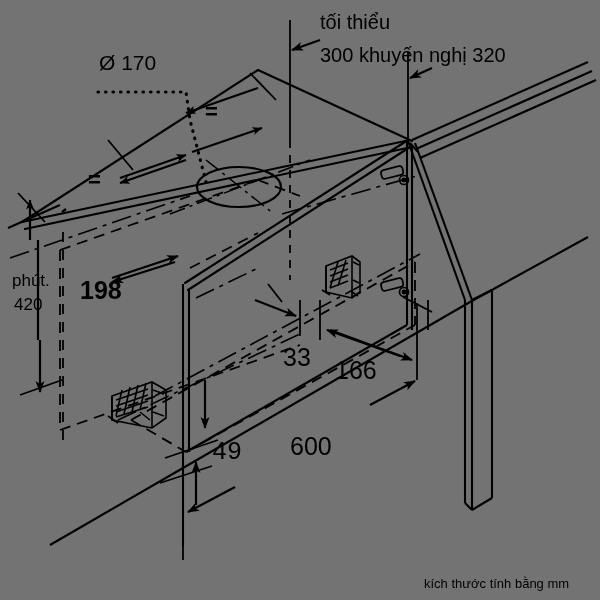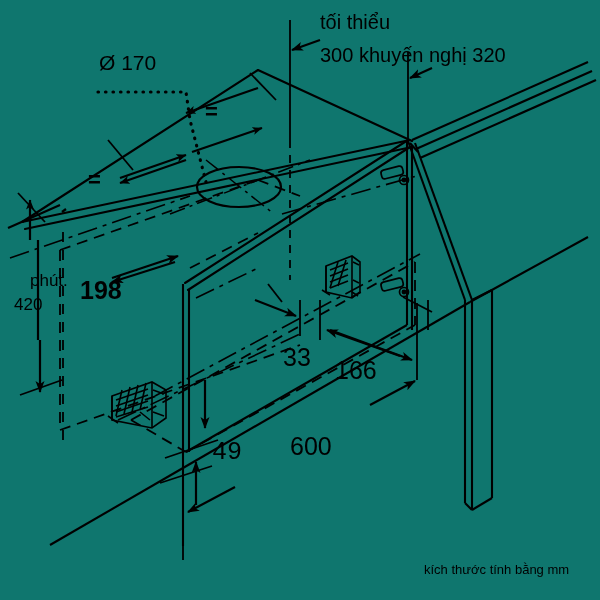--- a/index.html
+++ b/index.html
@@ -7,21 +7,21 @@
     padding: 0;
     background: #ffffff;
   }
   body {
     font-family: "Liberation Sans", sans-serif;
   }
   #canvas {
     position: relative;
     width: 600px;
     height: 600px;
-    background: #0f766e;
+    background: #737373;
     overflow: hidden;
   }
   svg#drawing {
     position: absolute;
     left: 0;
     top: 0;
     width: 600px;
     height: 600px;
   }
   .lbl {
@@ -238,28 +238,28 @@
   </svg>
 
   <div class="lbl note" style="left:320px; top:12px;">tối thiểu</div>
   <div class="lbl note" style="left:320px; top:45px;text-align:right;">300 khuyến nghị 320</div>
 
   <div class="lbl dim-mid" style="left:99px; top:52px;">Ø 170</div>
 
   <div class="lbl eqmark" style="left:205px; top:100px;">=</div>
   <div class="lbl eqmark" style="left:88px; top:168px;">=</div>
 
-  <div class="lbl dim-small" style="left:30px; top:272px;">phút.</div>
+  <div class="lbl dim-small" style="left:12px; top:272px;">phút.</div>
   <div class="lbl dim-small" style="left:14px; top:296px;">420</div>
 
   <div class="lbl dim-big" style="left:80px; top:277px;font-weight:bold;">198</div>
 
   <div class="lbl dim-big" style="left:283px; top:344px;">33</div>
 
   <div class="lbl dim-big" style="left:335px; top:357px;">166</div>
 
   <div class="lbl dim-big" style="left:212px; top:440px;font-family:Liberation Mono, monospace;">49</div>
 
   <div class="lbl dim-big" style="left:290px; top:433px;">600</div>
 
-  <div class="lbl caption" style="left:424px; top:563px;">kích thước tính bằng mm</div>
+  <div class="lbl caption" style="left:424px; top:577px;">kích thước tính bằng mm</div>
 
 </div>
 
 </body></html>

